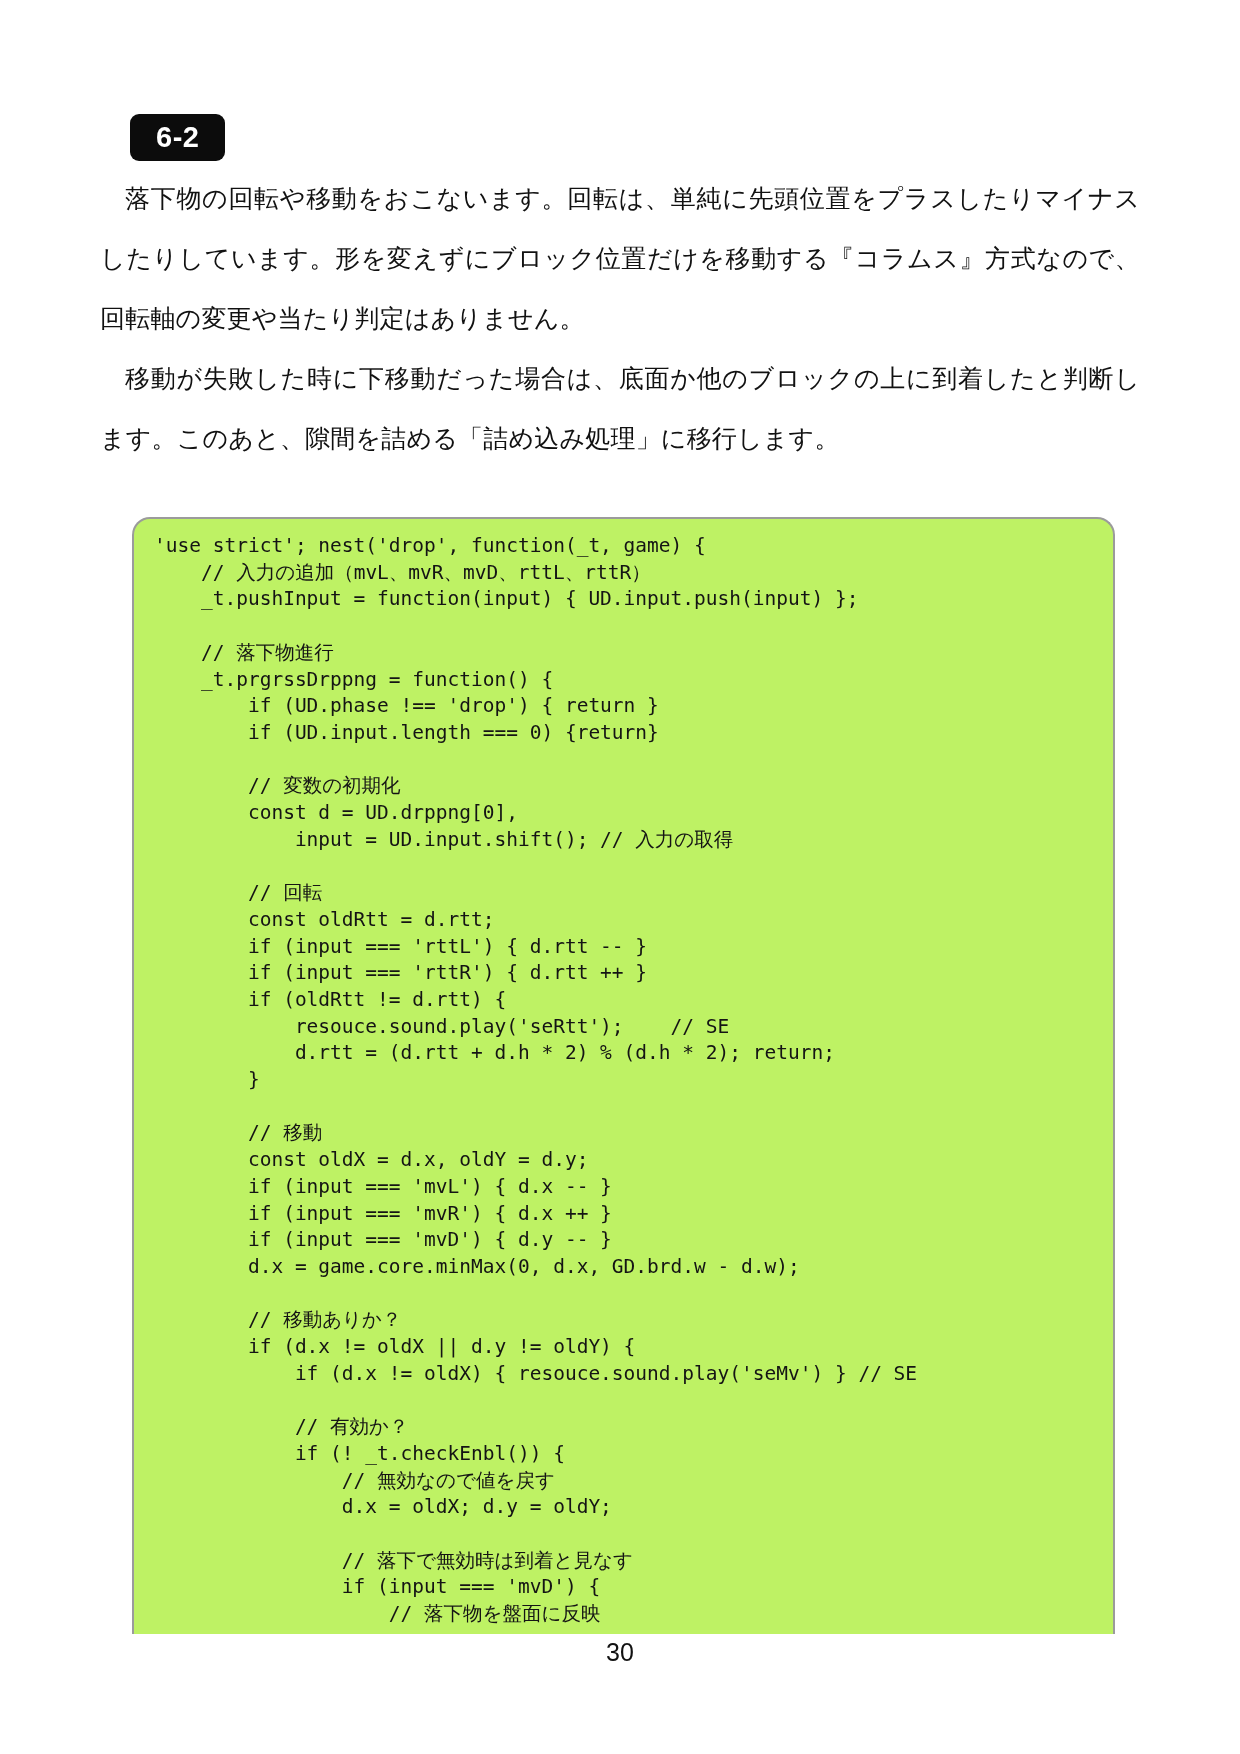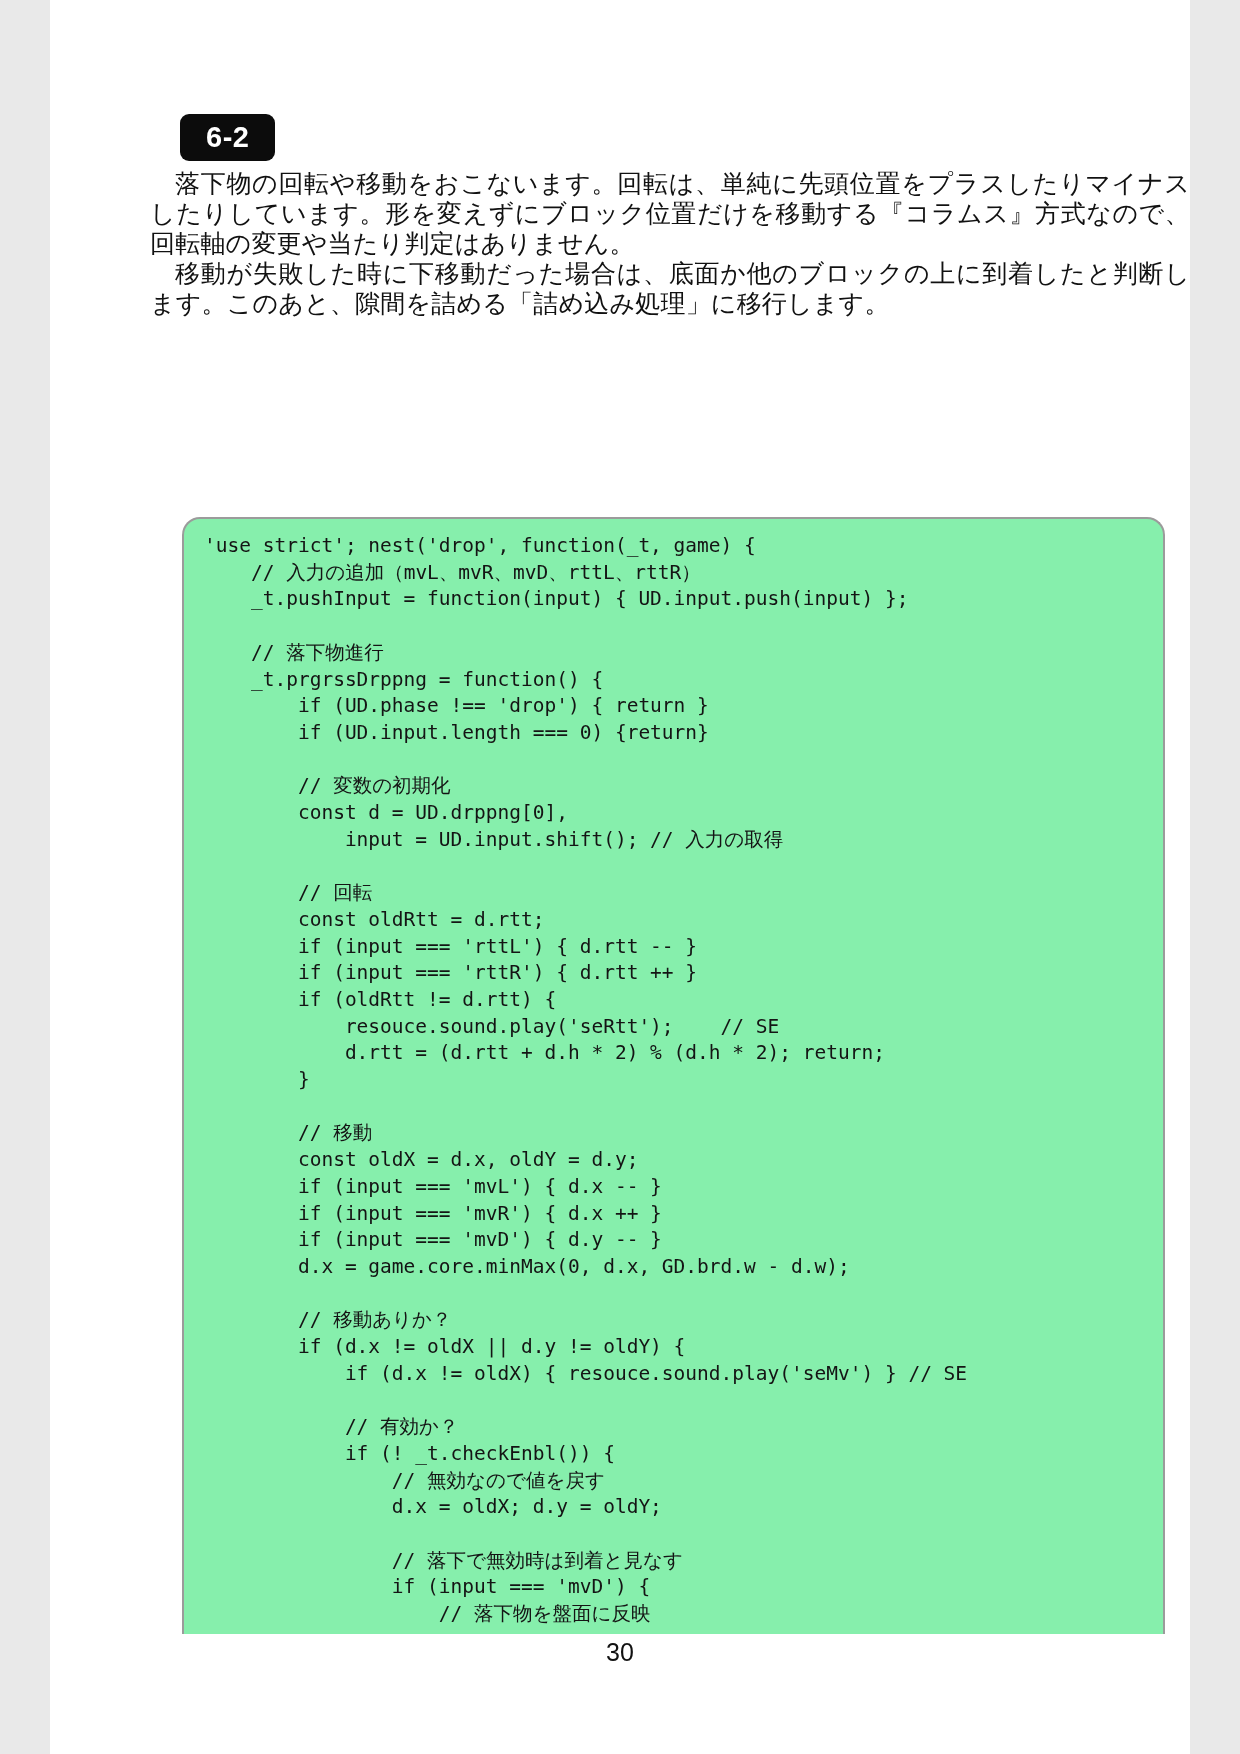--- a/index.html
+++ b/index.html
@@ -2,21 +2,21 @@
 <html lang="ja"><head>
 <meta charset="utf-8">
 <style>
   html, body {
     margin: 0;
     padding: 0;
     background: #e9e9e9;
   }
   .page {
     position: relative;
-    width: 1140px;
+    width: 1240px;
     height: 1754px;
     margin: 0 auto;
     background: #ffffff;
     overflow: hidden;
     font-family: "Liberation Sans", sans-serif;
     color: #111111;
   }
   
   .section-badge {
     position: absolute;
@@ -35,40 +35,40 @@
     letter-spacing: 0.5px;
     white-space: nowrap;
   }
   
   .body-text {
     position: absolute;
     left: 100px;
     top: 168px;
     width: 1040px;
     font-size: 25px;
-    line-height: 30px;
+    line-height: 60px;
     text-align: justify;
     letter-spacing: 0.2px;
   }
   .body-text p {
     margin: 0;
     text-indent: 25px;
   }
   
   .code-box {
     position: absolute;
     left: 132px;
     top: 517px;
     width: 983px;
     height: 1117px;
     box-sizing: border-box;
     border: 2px solid #9b9b9b;
     border-bottom: none;
     border-radius: 18px 18px 0 0;
-    background: #86efac;
+    background: #bef264;
     padding: 14px 18px 0 20px;
     overflow: hidden;
   }
   .code-box pre {
     margin: 0;
     font-family: "DejaVu Sans Mono", "Liberation Mono", monospace;
     font-size: 19.5px;
     line-height: 26.7px;
     color: #141414;
     white-space: pre;

